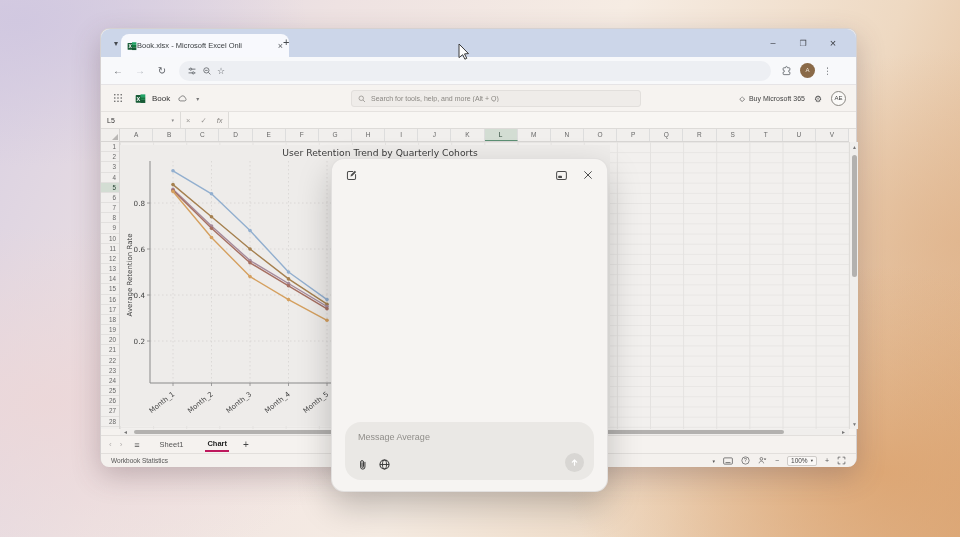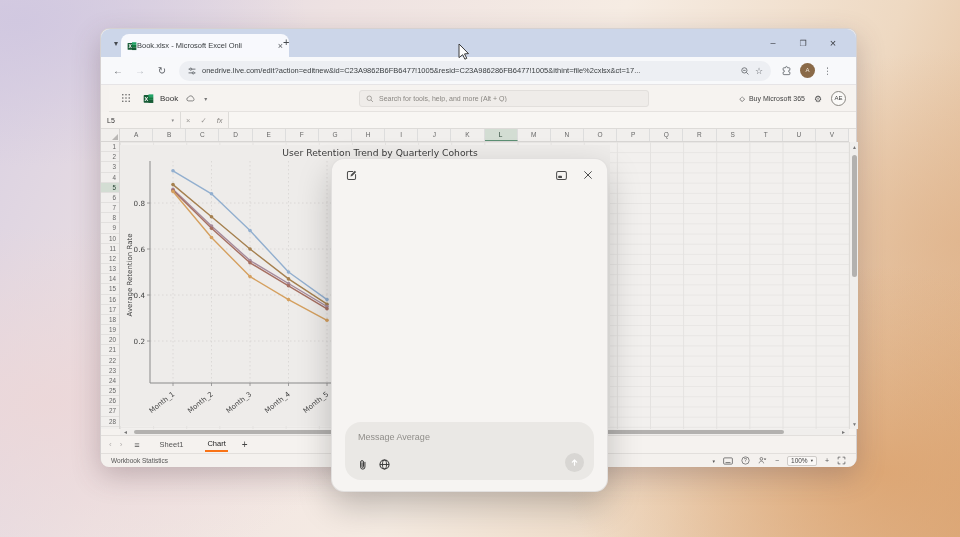--- a/index.html
+++ b/index.html
@@ -35,21 +35,21 @@
   .urlpill{height:20px;flex:0 0 592px;margin-left:6px;background:#edeff3;border-radius:10px;
     display:flex;align-items:center;padding:0 8px;gap:5px;}
   .urltext{font-size:7.5px;color:#3c4043;white-space:nowrap;overflow:hidden;flex:1;}
   .tool-ic{color:#5f6368;}
   .avatar{width:15px;height:15px;border-radius:50%;background:#8a6a48;color:#f2e7d8;font-size:6px;
     text-align:center;line-height:15px;margin-left:8px;}
   .kebab{font-size:9px;color:#5f6368;margin:0 6px 0 8px;}
 
   
   .xlheader{position:absolute;left:0;top:56px;right:0;height:27px;background:#f6f3f0;
-    border-bottom:1px solid #e5e2df;display:flex;align-items:center;margin-left:8px;}
+    border-bottom:1px solid #e5e2df;display:flex;align-items:center;}
   .xl-name{font-size:8px;color:#333;margin-left:6px;}
   .xl-chev{font-size:6px;color:#777;margin-left:8px;}
   .searchpill{position:absolute;left:250px;top:5px;width:290px;height:17px;background:#efece9;
     border:1px solid #e2dfdc;border-radius:3px;display:flex;align-items:center;padding:0 6px;gap:5px;}
   .searchtext{font-size:7px;color:#8a8782;white-space:nowrap;overflow:hidden;}
   .xl-right{position:absolute;right:10px;top:0;height:27px;display:flex;align-items:center;gap:9px;}
   .buy{font-size:7px;color:#444;display:flex;align-items:center;gap:4px;}
   .gear{font-size:9px;color:#555;}
   .ae{width:15px;height:15px;border-radius:50%;border:1px solid #8a8782;color:#444;font-size:6px;
     text-align:center;line-height:13px;background:#fbfaf8;}
@@ -94,21 +94,21 @@
   .hscroll{position:absolute;left:19px;top:400px;width:729px;height:6px;background:#f0eeec;}
   .hthumb{position:absolute;left:14px;top:1px;height:4px;width:650px;background:#b3b1af;border-radius:2px;}
   .harrow{position:absolute;top:0;font-size:5px;color:#777;line-height:6px;}
 
   
   .sheetbar{position:absolute;left:0;top:406px;right:0;height:18px;background:#f5f2ef;
     display:flex;align-items:center;border-top:1px solid #e2dfdc;}
   .sheetnav{font-size:8px;color:#b2afac;margin-left:8px;}
   .sheetmenu{font-size:9px;color:#555;margin:0 8px 0 12px;}
   .sheettab{font-size:7.5px;color:#555;margin:0 10px;padding:2px 2px;}
-  .sheettab.active{color:#222;font-weight:normal;border-bottom:2px solid #f97316;}
+  .sheettab.active{color:#222;font-weight:bold;border-bottom:2px solid #be185d;}
   .addsheet{font-size:10px;color:#444;margin-left:4px;}
   .statusbar{position:absolute;left:0;top:424px;right:0;height:14px;background:#f4f1ee;
     border-top:1px solid #e2dfdc;border-radius:0 0 8px 8px;display:flex;align-items:center;}
   .stat-left{font-size:6.5px;color:#555;margin-left:10px;flex:1;}
   .stat-right{display:flex;align-items:center;gap:8px;margin-right:10px;}
   .sic{font-size:7px;color:#555;line-height:10px;}
   .zoombox{border:1px solid #cfccc9;border-radius:2px;font-size:6.5px;color:#444;padding:0.5px 3px;
     display:flex;gap:3px;align-items:center;background:#faf8f6;}
 
   
@@ -159,21 +159,20 @@
       <span class="navbtn dis">→</span>
       <span class="navbtn">↻</span>
       <div class="urlpill">
         <svg width="10" height="10" viewBox="0 0 16 16">
           <g fill="none" stroke="#5f6368" stroke-width="1.4">
             <path d="M2.5 5h11M2.5 11h11"></path>
             <circle cx="6" cy="5" r="1.7" fill="#edeff3"></circle>
             <circle cx="10" cy="11" r="1.7" fill="#edeff3"></circle>
           </g>
         </svg>
-        <span class="urltext">onedrive.live.com/edit?action=editnew&amp;id=C23A9862B6FB6477!1005&amp;resid=C23A986286FB6477!1005&amp;ithint=file%2cxlsx&amp;ct=17...</span>
         <svg width="10" height="10" viewBox="0 0 16 16">
           <circle cx="7" cy="7" r="4.2" fill="none" stroke="#5f6368" stroke-width="1.3"></circle>
           <path d="M10.2 10.2L13.5 13.5M5 7h4" stroke="#5f6368" stroke-width="1.3"></path>
         </svg>
         <span class="tool-ic" style="font-size:9px">☆</span>
       </div>
       <svg width="11" height="11" viewBox="0 0 16 16" style="margin-left:10px">
         <path d="M6.7 2.8a1.4 1.4 0 0 1 2.6.7V4h2.6a1 1 0 0 1 1 1v2.6h-.5a1.4 1.4 0 1 0 0 2.8h.5V13a1 1 0 0 1-1 1H4.1a1 1 0 0 1-1-1v-2.6h.5a1.4 1.4 0 1 0 0-2.8h-.5V5a1 1 0 0 1 1-1h2.6v-.5z" fill="none" stroke="#5f6368" stroke-width="1.2"></path>
       </svg>
       <span class="avatar">A</span>

